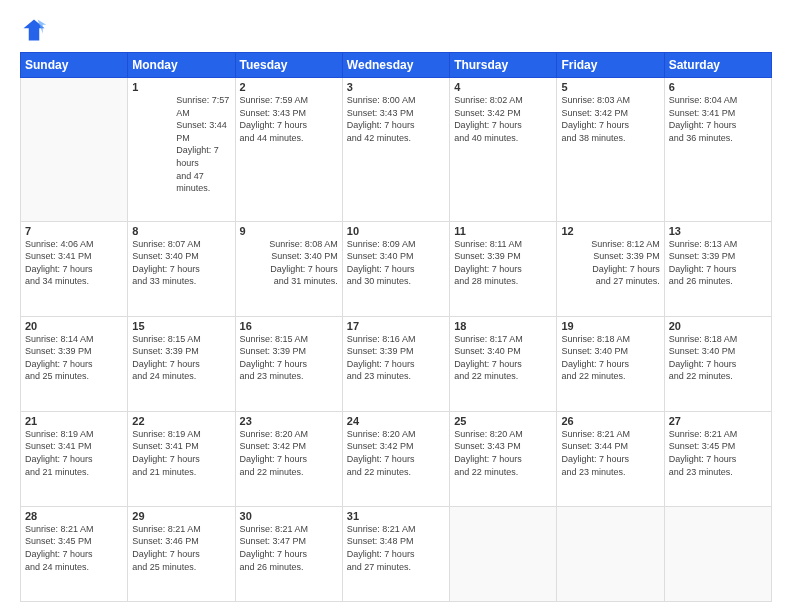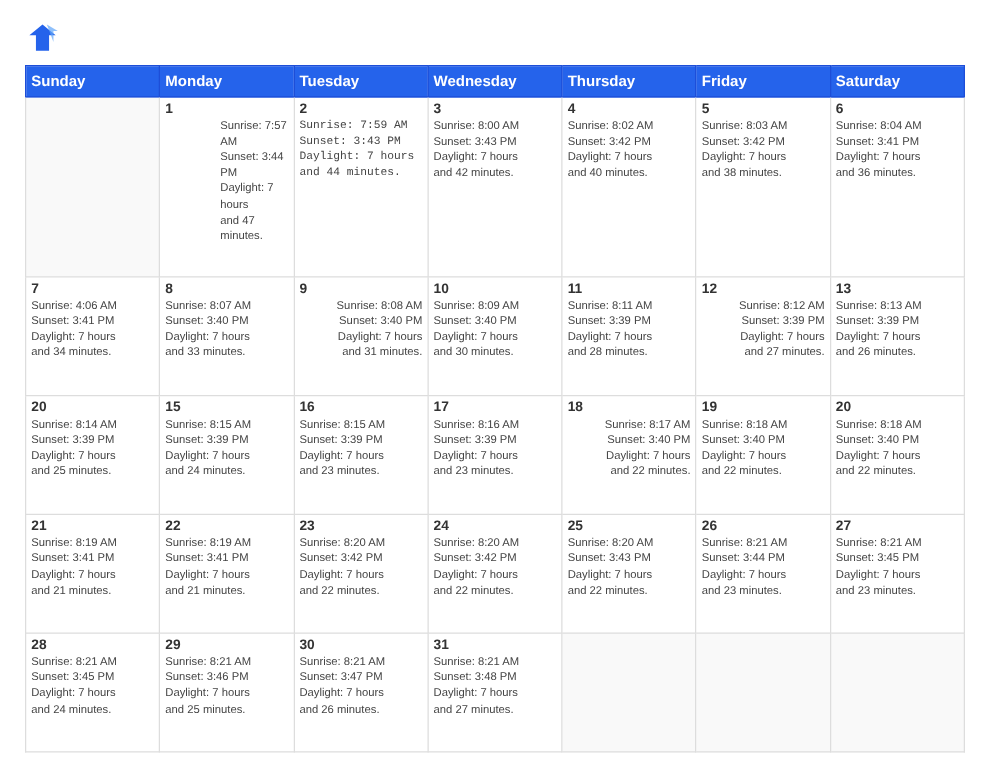--- a/index.html
+++ b/index.html
@@ -131,21 +131,21 @@
           <td class="empty"></td>
           <td>
             <span class="day-number">1</span>
             <div class="day-info" style="white-space: pre-line; margin-left: 44px;">Sunrise: 7:57 AM
 Sunset: 3:44 PM
 Daylight: 7 hours
 and 47 minutes.</div>
           </td>
           <td>
             <span class="day-number">2</span>
-            <div class="day-info" style="white-space: pre-line; font-family: Liberation Mono, monospace;">Sunrise: 7:59 AM
+            <div class="day-info" style="white-space: pre-line;">Sunrise: 7:59 AM
 Sunset: 3:43 PM
 Daylight: 7 hours
 and 44 minutes.</div>
           </td>
           <td>
             <span class="day-number">3</span>
             <div class="day-info" style="white-space: pre-line;">Sunrise: 8:00 AM
 Sunset: 3:43 PM
 Daylight: 7 hours
 and 42 minutes.</div>
@@ -247,21 +247,21 @@
           </td>
           <td>
             <span class="day-number">17</span>
             <div class="day-info" style="white-space: pre-line;">Sunrise: 8:16 AM
 Sunset: 3:39 PM
 Daylight: 7 hours
 and 23 minutes.</div>
           </td>
           <td>
             <span class="day-number">18</span>
-            <div class="day-info" style="white-space: pre-line; text-align: right;">Sunrise: 8:17 AM
+            <div class="day-info" style="white-space: pre-line;">Sunrise: 8:17 AM
 Sunset: 3:40 PM
 Daylight: 7 hours
 and 22 minutes.</div>
           </td>
           <td>
             <span class="day-number">19</span>
             <div class="day-info" style="white-space: pre-line;">Sunrise: 8:18 AM
 Sunset: 3:40 PM
 Daylight: 7 hours
 and 22 minutes.</div>

